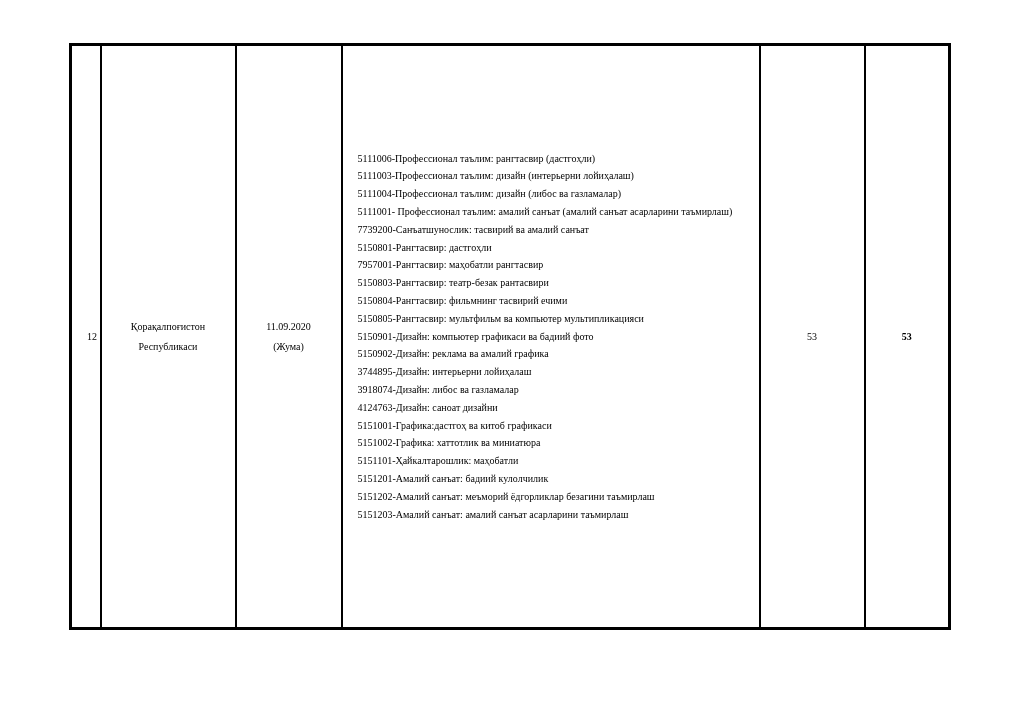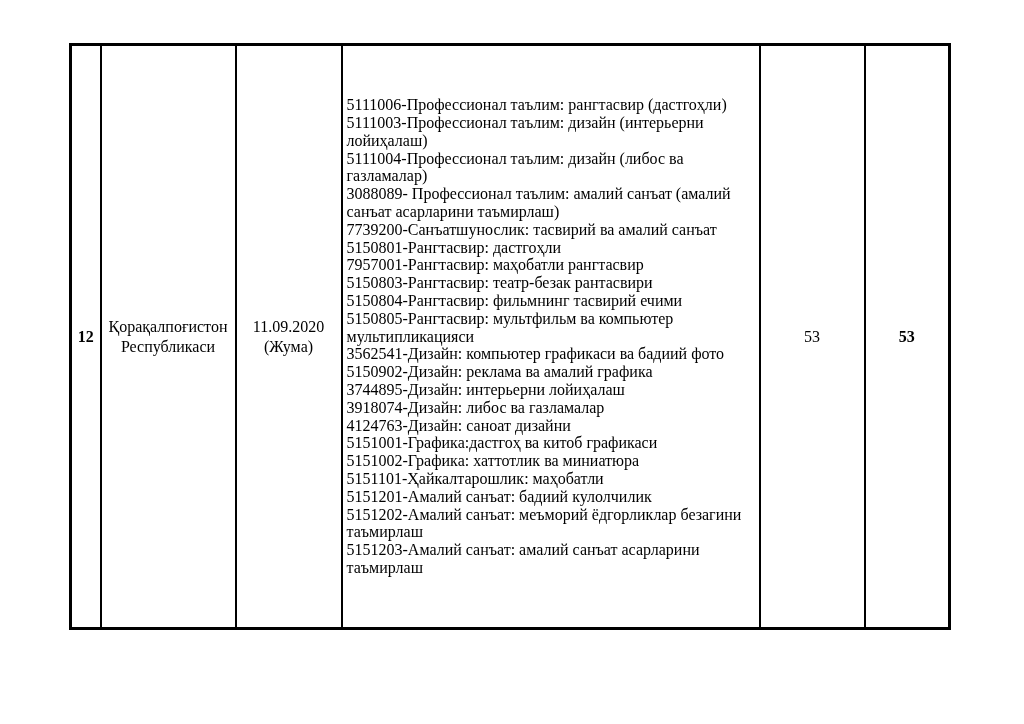--- a/index.html
+++ b/index.html
@@ -19,25 +19,25 @@
     position: absolute;
     left: 69px; top: 43px;
     width: 879px; height: 587px;
     border-collapse: collapse;
     table-layout: fixed;
     border: 3px solid #000;
   }
   table.sched td {
     border: 2px solid #000;
     vertical-align: middle;
-    font-size: 16px;
-    padding: 4px;
+    font-size: 10px;
+    padding: 15px;
   }
   td.center { text-align: center; }
-  td.row-number { font-weight: bold; }
+  td.row-number { font-weight: normal; }
   td.region-name { line-height: 19.5px; padding: 0 3px; }
   td.exam-date { line-height: 19.5px; padding: 0 3px; font-family: Liberation Serif, serif; }
   td.programs {
     text-align: left;
     line-height: 17.8px;
     padding: 2px 5px 2px 4px;
   }
   .program-item { white-space: normal; }
   td.total-count { font-weight: bold; }
 </style>
@@ -57,28 +57,28 @@
     <tbody>
       <tr>
         <td class="center row-number">12</td>
         <td class="center region-name">Қорақалпоғистон Республикаси</td>
         <td class="center exam-date">11.09.2020 (Жума)</td>
         <td class="programs">
           <div>
               <div class="program-item">5111006-Профессионал таълим: рангтасвир (дастгоҳли)</div>
               <div class="program-item">5111003-Профессионал таълим: дизайн (интерьерни лойиҳалаш)</div>
               <div class="program-item">5111004-Профессионал таълим: дизайн (либос ва газламалар)</div>
-              <div class="program-item">3088089- Профессионал таълим: амалий санъат (амалий санъат асарларини таъмирлаш)</div>
+              <div class="program-item">5111001- Профессионал таълим: амалий санъат (амалий санъат асарларини таъмирлаш)</div>
               <div class="program-item">7739200-Санъатшунослик: тасвирий ва амалий санъат</div>
               <div class="program-item">5150801-Рангтасвир: дастгоҳли</div>
               <div class="program-item">7957001-Рангтасвир: маҳобатли рангтасвир</div>
               <div class="program-item">5150803-Рангтасвир: театр-безак рантасвири</div>
               <div class="program-item">5150804-Рангтасвир: фильмнинг тасвирий ечими</div>
               <div class="program-item">5150805-Рангтасвир: мультфильм ва компьютер мультипликацияси</div>
-              <div class="program-item">3562541-Дизайн: компьютер графикаси ва бадиий фото</div>
+              <div class="program-item">5150901-Дизайн: компьютер графикаси ва бадиий фото</div>
               <div class="program-item">5150902-Дизайн: реклама ва амалий графика</div>
               <div class="program-item">3744895-Дизайн: интерьерни лойиҳалаш</div>
               <div class="program-item">3918074-Дизайн: либос ва газламалар</div>
               <div class="program-item">4124763-Дизайн: саноат дизайни</div>
               <div class="program-item">5151001-Графика:дастгоҳ ва китоб графикаси</div>
               <div class="program-item">5151002-Графика: хаттотлик ва миниатюра</div>
               <div class="program-item">5151101-Ҳайкалтарошлик: маҳобатли</div>
               <div class="program-item">5151201-Амалий санъат: бадиий кулолчилик</div>
               <div class="program-item">5151202-Амалий санъат: меъморий ёдгорликлар безагини таъмирлаш</div>
               <div class="program-item">5151203-Амалий санъат: амалий санъат асарларини таъмирлаш</div>

